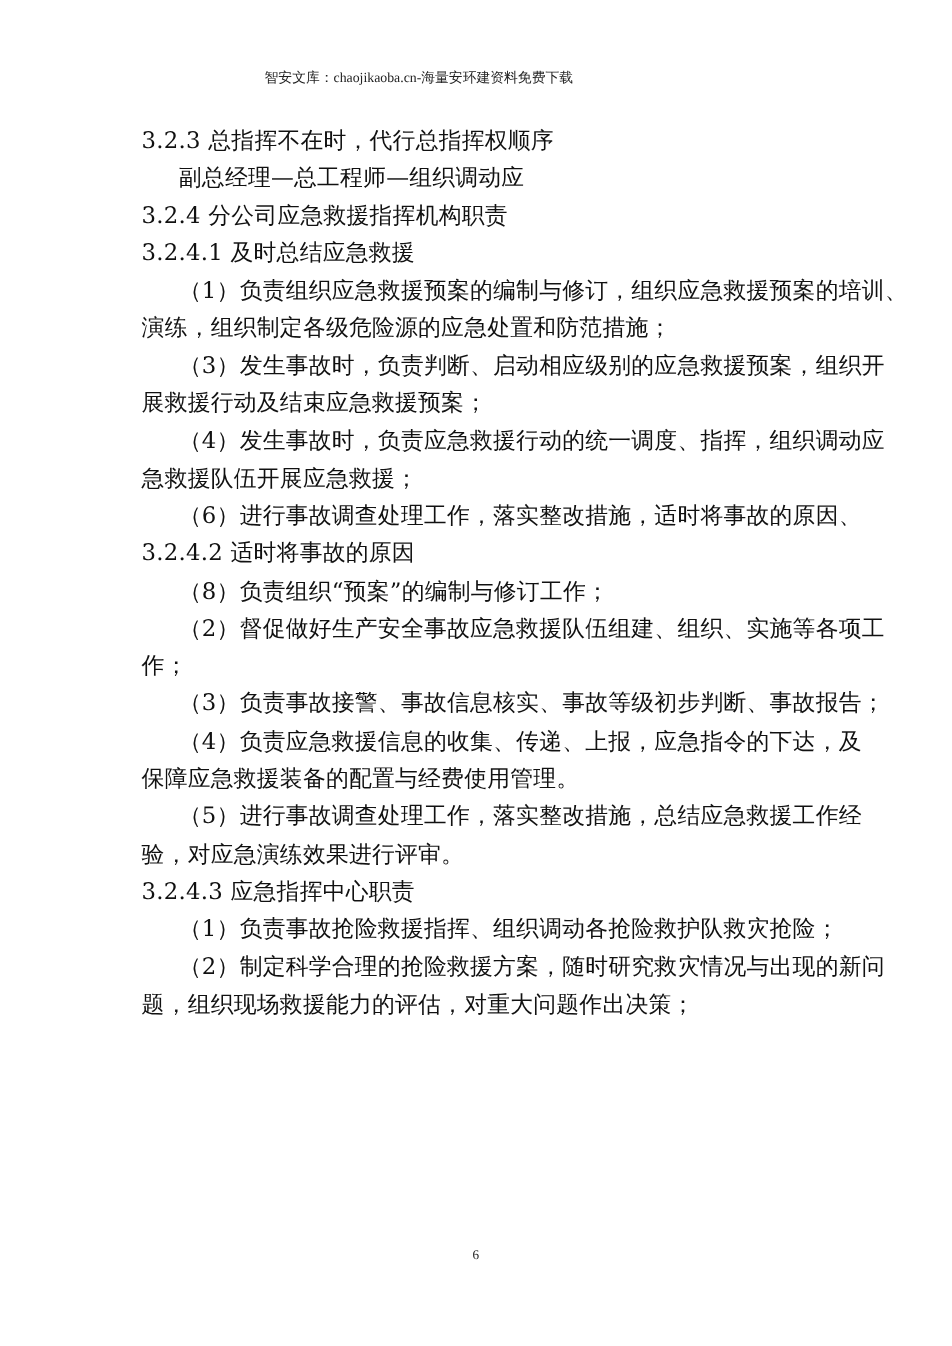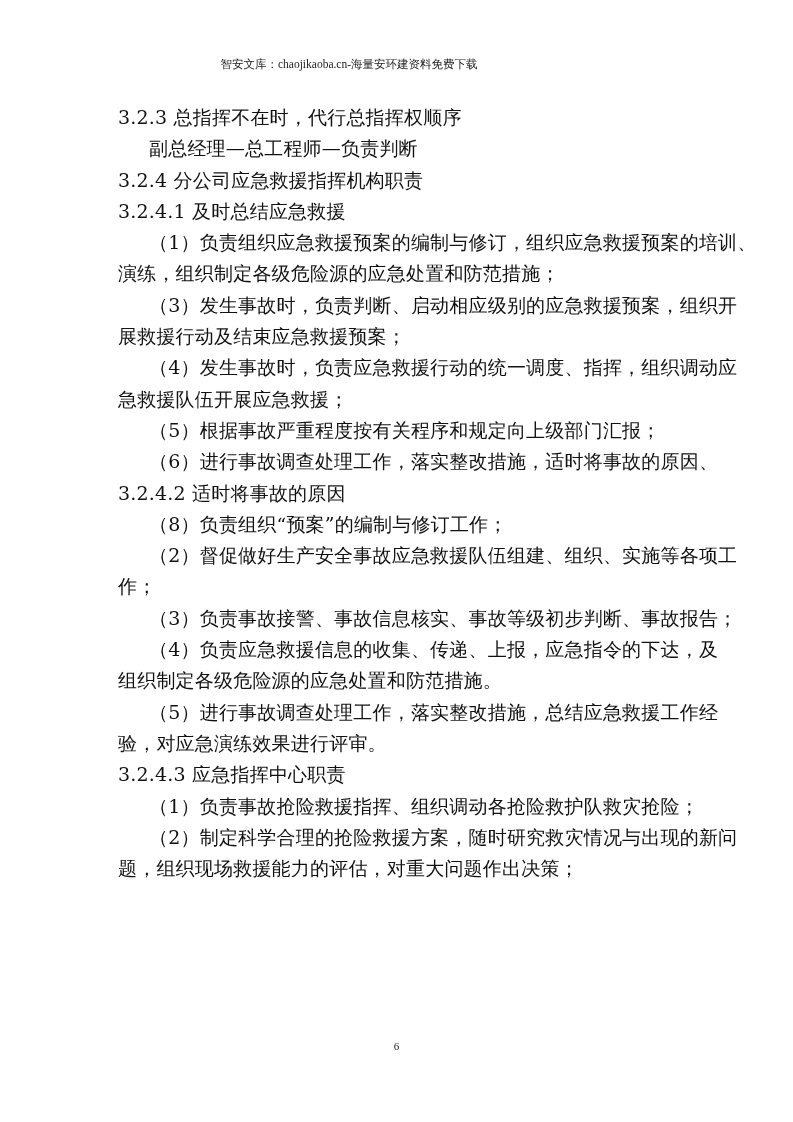--- a/index.html
+++ b/index.html
@@ -46,38 +46,37 @@
       font-family: "Liberation Serif", "DejaVu Serif", serif;
     }
   </style>
 </head>
 <body>
 
 <div class="header">智安文库：chaojikaoba.cn-海量安环建资料免费下载</div>
 
 <div class="content">
   <div class="line">3.2.3 总指挥不在时，代行总指挥权顺序</div>
-  <div class="line indent">副总经理—总工程师—负责判断</div>
+  <div class="line indent">副总经理—总工程师—组织调动应</div>
   <div class="line">3.2.4 分公司应急救援指挥机构职责</div>
   <div class="line">3.2.4.1 及时总结应急救援</div>
   <div class="line indent">（1）负责组织应急救援预案的编制与修订，组织应急救援预案的培训、</div>
   <div class="line">演练，组织制定各级危险源的应急处置和防范措施；</div>
   <div class="line indent">（3）发生事故时，负责判断、启动相应级别的应急救援预案，组织开</div>
   <div class="line">展救援行动及结束应急救援预案；</div>
   <div class="line indent">（4）发生事故时，负责应急救援行动的统一调度、指挥，组织调动应</div>
   <div class="line">急救援队伍开展应急救援；</div>
-  <div class="line indent">（5）根据事故严重程度按有关程序和规定向上级部门汇报；</div>
   <div class="line indent">（6）进行事故调查处理工作，落实整改措施，适时将事故的原因、</div>
   <div class="line">3.2.4.2  适时将事故的原因</div>
   <div class="line indent">（8）负责组织“预案”的编制与修订工作；</div>
   <div class="line indent">（2）督促做好生产安全事故应急救援队伍组建、组织、实施等各项工</div>
   <div class="line">作；</div>
   <div class="line indent">（3）负责事故接警、事故信息核实、事故等级初步判断、事故报告；</div>
   <div class="line indent">（4）负责应急救援信息的收集、传递、上报，应急指令的下达，及</div>
-  <div class="line">组织制定各级危险源的应急处置和防范措施。</div>
+  <div class="line">保障应急救援装备的配置与经费使用管理。</div>
   <div class="line indent">（5）进行事故调查处理工作，落实整改措施，总结应急救援工作经</div>
   <div class="line">验，对应急演练效果进行评审。</div>
   <div class="line">3.2.4.3  应急指挥中心职责</div>
   <div class="line indent">（1）负责事故抢险救援指挥、组织调动各抢险救护队救灾抢险；</div>
   <div class="line indent">（2）制定科学合理的抢险救援方案，随时研究救灾情况与出现的新问</div>
   <div class="line">题，组织现场救援能力的评估，对重大问题作出决策；</div>
 </div>
 
 <div class="footer">6</div>
 

